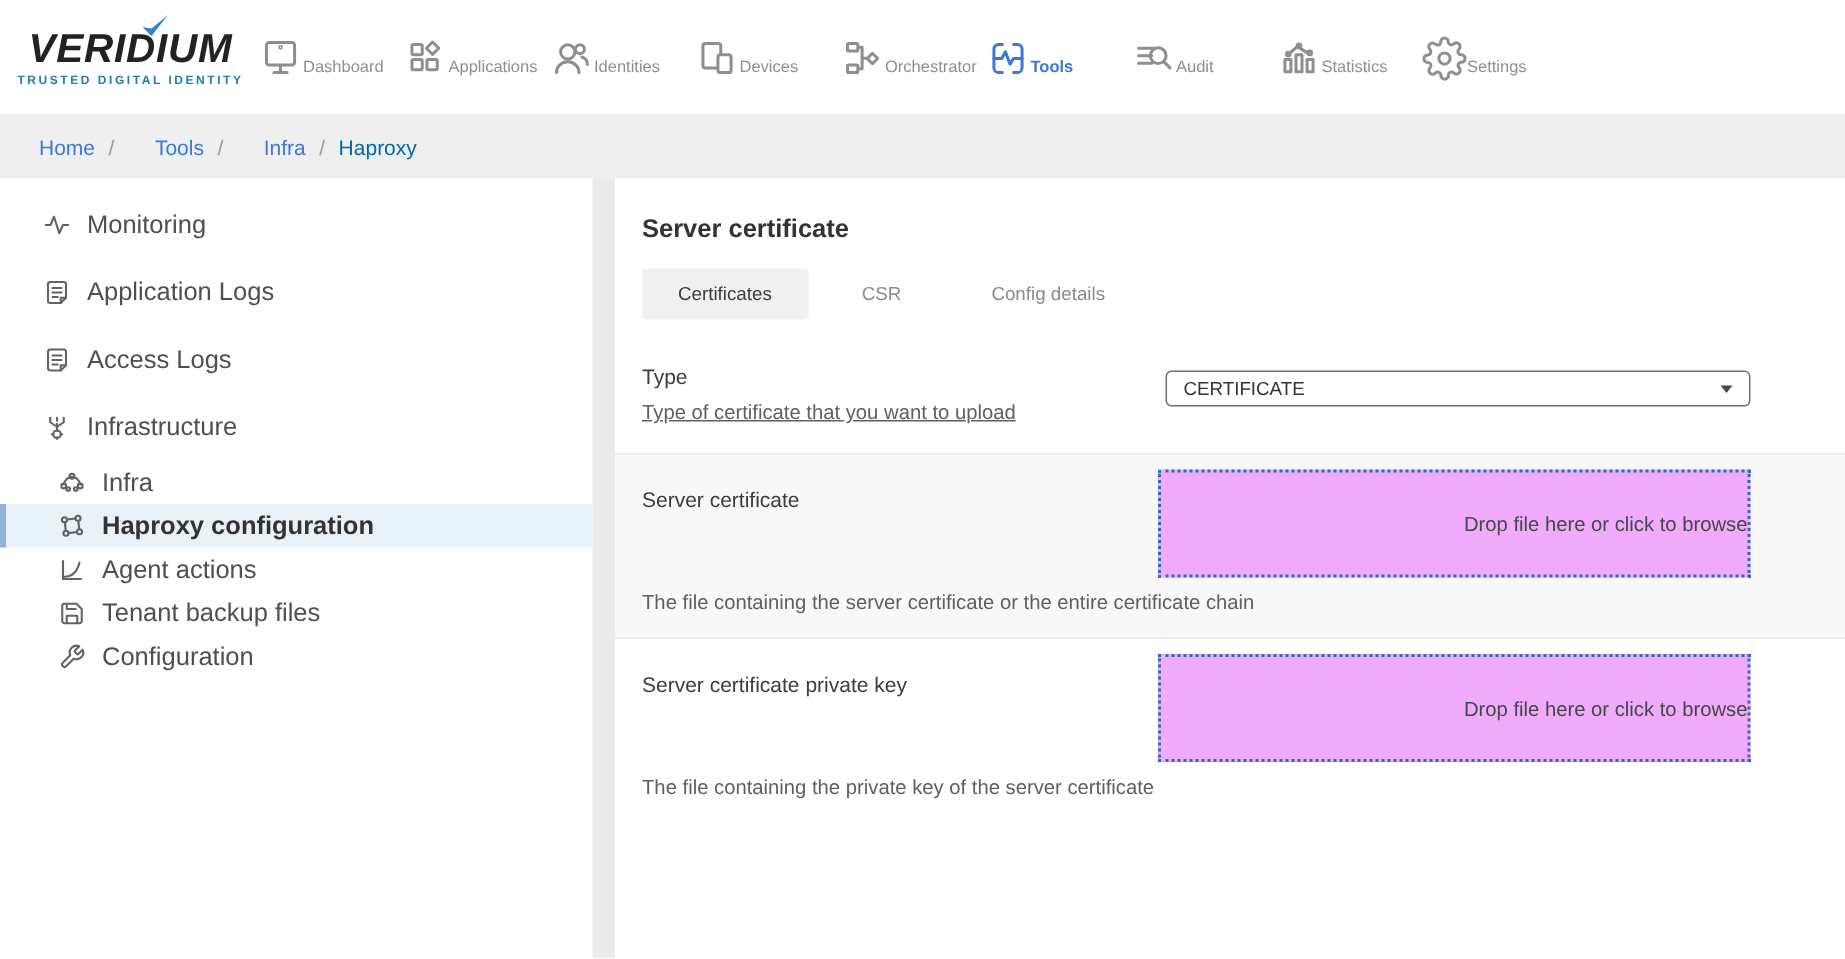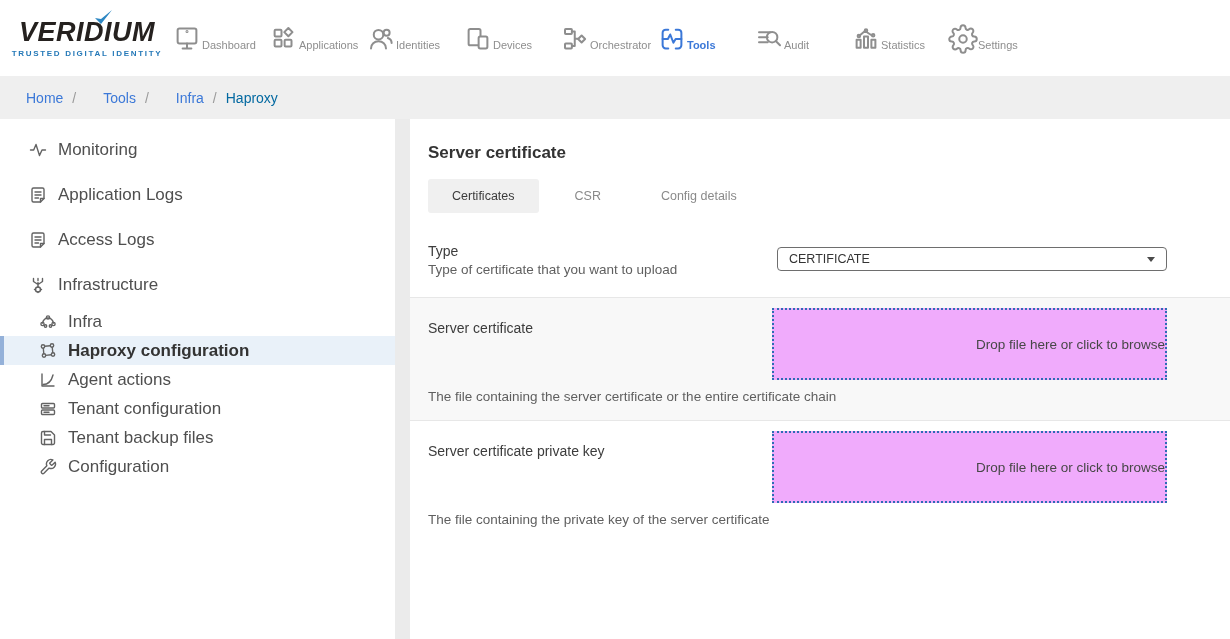--- a/index.html
+++ b/index.html
@@ -43,21 +43,21 @@
   .main { flex:1; background:#fff; }
   .page-title { font-size:17px; font-weight:bold; color:#333; padding:24px 0 0 18px; }
   .tabs { display:flex; margin:16px 0 0 18px; }
   .tab { font-size:12.5px; color:#8a8a8a; padding:10px 24px; cursor:pointer; border-radius:3px; margin-right:12px; }
   .tab.active { background:#f0f0f0; color:#3c3c3c; }
 
   .form { margin-top:22px; }
   .field-row { padding:8px 63px 16px 18px; }
   .row-type { display:flex; justify-content:space-between; padding-bottom:20px; }
   .f-label { font-size:14px; color:#3c3c3c; }
-  .f-desc { font-size:13.5px; color:#5f5f5f; margin-top:3px; }
+  .f-desc { font-size:13.5px; color:#5f5f5f; margin-top:8px;text-decoration:underline; }
   .dropdown { width:390px; height:24px; margin-top:4px; border:1px solid #6e6e6e; border-radius:4px;
     display:flex; align-items:center; justify-content:space-between; padding:0 11px; cursor:pointer; background:#fff; }
   .dropdown-value { font-size:12.5px; color:#333; }
   .caret { width:0; height:0; border-left:4.5px solid transparent; border-right:4.5px solid transparent; border-top:5.5px solid #4a4a4a; }
 
   .row-upload { border-top:1px solid #e7e7e7; }
   .row-upload.shaded { background:#f8f8f8; }
   .upload-top { display:flex; justify-content:space-between; align-items:flex-start; }
   .upload-label { font-size:14px; color:#3c3c3c; padding-top:14px; }
   .dropzone { width:395px; height:72px; margin-top:2px; border:2px dotted #2d6cb4; background:#f0abfc;
@@ -258,30 +258,20 @@
         <svg viewBox="0 0 18 18">
             <path d="M3 3v12h12"></path>
             <path d="M4 13.5c5 0 8.5-3.5 10-9.5"></path>
           </svg>
       </span>
       <span class="s-label">Agent actions</span>
     </div>
     <div class="side-item lvl2">
       <span class="s-icon">
         <svg viewBox="0 0 18 18">
-            <rect x="2.5" y="3.5" width="13" height="4.5" rx="1"></rect>
-            <rect x="2.5" y="10" width="13" height="4.5" rx="1"></rect>
-            <path d="M5 5.8h5M5 12.2h5"></path>
-          </svg>
-      </span>
-      <span class="s-label">Tenant configuration</span>
-    </div>
-    <div class="side-item lvl2">
-      <span class="s-icon">
-        <svg viewBox="0 0 18 18">
             <path d="M14 15.5H4a1.5 1.5 0 0 1-1.5-1.5V4A1.5 1.5 0 0 1 4 2.5h8l3.5 3.5v8a1.5 1.5 0 0 1-1.5 1.5z"></path>
             <path d="M12.5 15.5v-5h-7v5M5.5 2.5v3.5h6"></path>
           </svg>
       </span>
       <span class="s-label">Tenant backup files</span>
     </div>
     <div class="side-item lvl2">
       <span class="s-icon">
         <svg viewBox="0 0 18 18">
             <path d="M11 4.7a.75.75 0 0 0 0 1.05l1.2 1.2a.75.75 0 0 0 1.05 0l2.83-2.82a4.5 4.5 0 0 1-5.96 5.96l-5.18 5.18a1.6 1.6 0 0 1-2.25-2.25l5.18-5.18a4.5 4.5 0 0 1 5.96-5.96L11 4.7z"></path>

